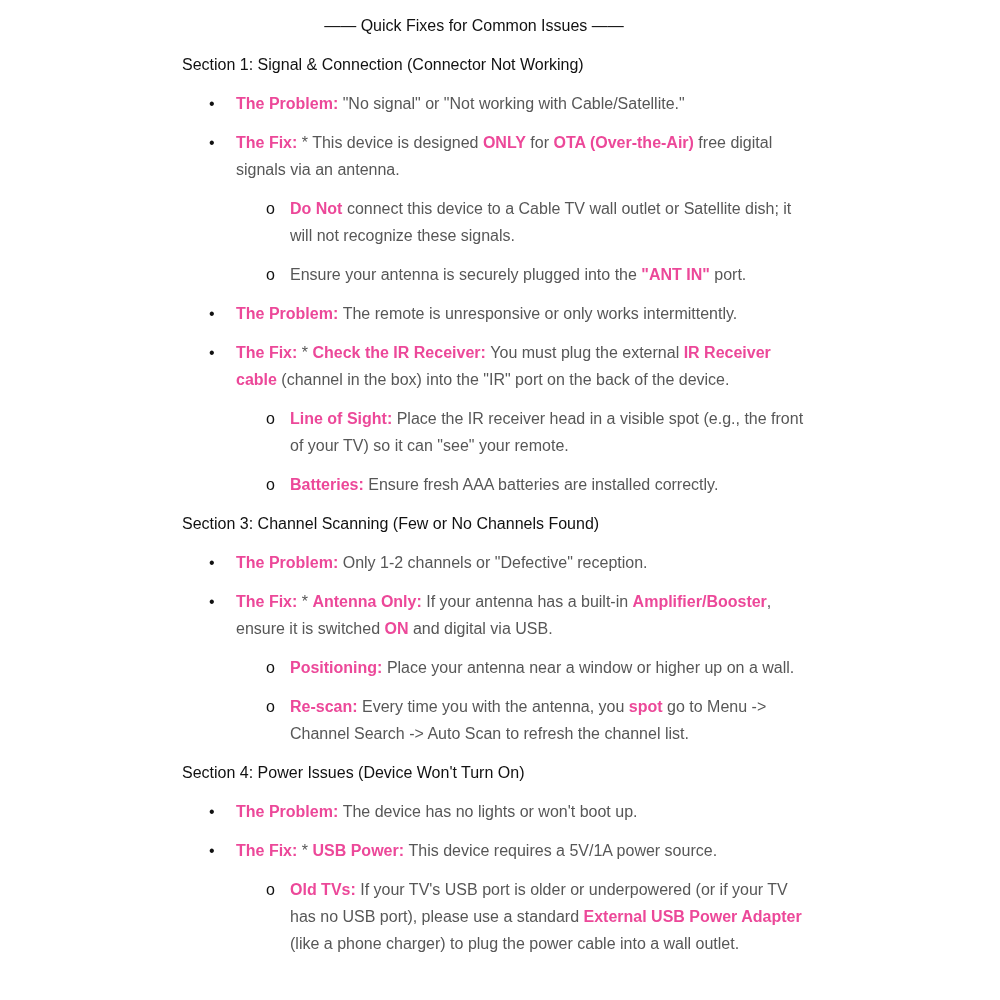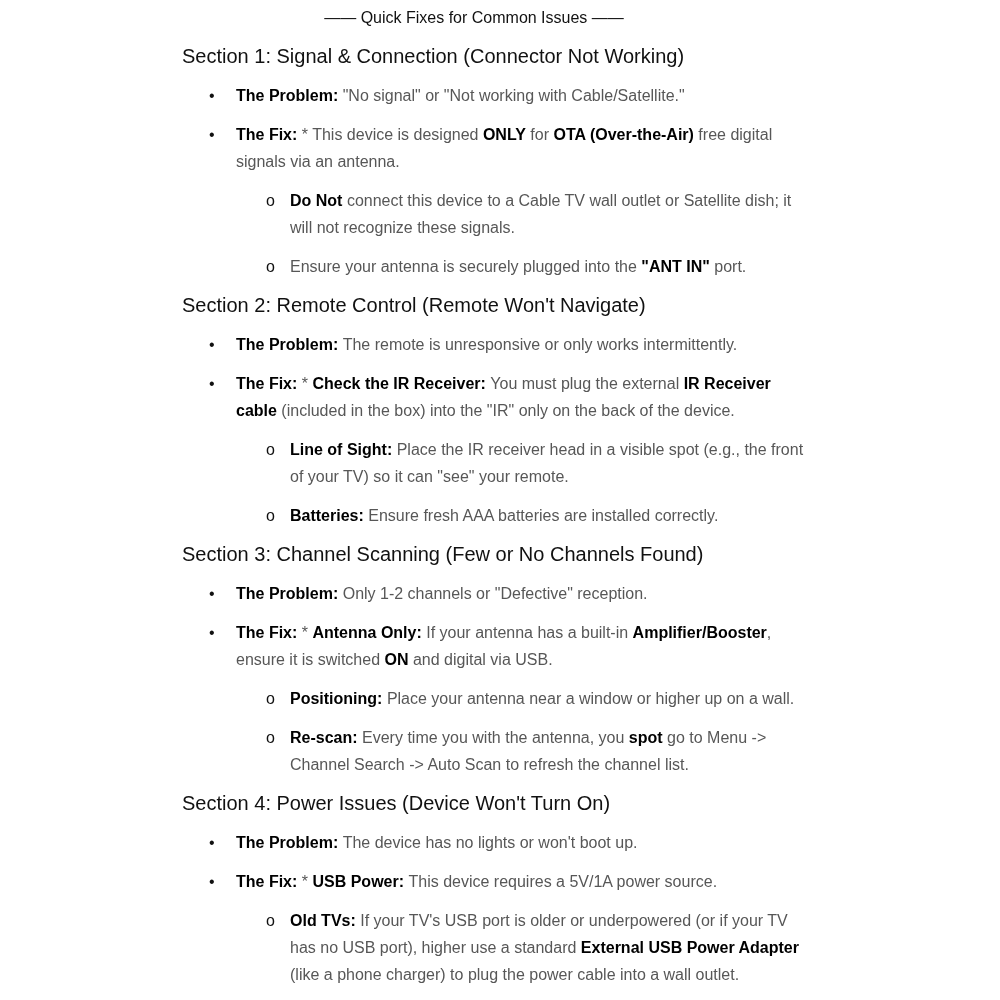--- a/index.html
+++ b/index.html
@@ -11,71 +11,70 @@
       font-family: "Liberation Sans", "DejaVu Sans", sans-serif;
       -webkit-font-smoothing: antialiased;
     }
     .page { padding-top: 4px; }
     .title {
       width: 904px;
       text-align: center;
       font-size: 16px;
       line-height: 27px;
       color: #111111;
-      margin: 0 0 12px 0;
+      margin: 8px 0 12px 0;
       padding-left: 44px;
     }
     .doc {
       margin-left: 182px;
       width: 634px;
     }
     .section-heading {
-      font-size: 20px;
+      font-size: 16px;
       line-height: 27px;
       color: #111111;
       margin: 0 0 12px 0;
     }
     .item {
       position: relative;
       font-size: 16px;
       line-height: 27px;
       margin: 0 0 12px 0;
       color: #575757;
     }
     .item.l1 { padding-left: 54px; }
     .item.l2 { padding-left: 108px; }
     .marker {
       position: absolute;
       top: 0;
       color: #111111;
     }
     .item.l1 > .marker { left: 27px; }
     .item.l2 > .marker { left: 84px; }
-    .bold { font-weight: 700; color: #000000; }
+    .bold { font-weight: 700; color: #ec4899; }
     .reg { font-weight: 400; }
   </style>
 </head>
 <body>
 
 <div class="page">
   <div class="title">—— Quick Fixes for Common Issues ——</div>
   <div class="doc">
       <div class="section-heading">Section 1: Signal &amp; Connection (Connector Not Working)</div>
       <div class="item l1"><span class="marker">•</span><span class="bold">The Problem: </span><span class="reg">"No signal" or "Not working with Cable/Satellite."</span></div>
       <div class="item l1"><span class="marker">•</span><span class="bold">The Fix: </span><span class="reg">* This device is designed </span><span class="bold">ONLY</span><span class="reg"> for </span><span class="bold">OTA (Over-the-Air)</span><span class="reg"> free digital signals via an antenna.</span></div>
       <div class="item l2"><span class="marker">o</span><span class="bold">Do Not</span><span class="reg"> connect this device to a Cable TV wall outlet or Satellite dish; it will not recognize these signals.</span></div>
       <div class="item l2"><span class="marker">o</span><span class="reg">Ensure your antenna is securely plugged into the </span><span class="bold">"ANT IN"</span><span class="reg"> port.</span></div>
-      <div class="section-heading">Section 2: Remote Control (Remote Won't Navigate)</div>
       <div class="item l1"><span class="marker">•</span><span class="bold">The Problem: </span><span class="reg">The remote is unresponsive or only works intermittently.</span></div>
-      <div class="item l1"><span class="marker">•</span><span class="bold">The Fix: </span><span class="reg">* </span><span class="bold">Check the IR Receiver: </span><span class="reg">You must plug the external </span><span class="bold">IR Receiver cable</span><span class="reg"> (included in the box) into the "IR" only on the back of the device.</span></div>
+      <div class="item l1"><span class="marker">•</span><span class="bold">The Fix: </span><span class="reg">* </span><span class="bold">Check the IR Receiver: </span><span class="reg">You must plug the external </span><span class="bold">IR Receiver cable</span><span class="reg"> (channel in the box) into the "IR" port on the back of the device.</span></div>
       <div class="item l2"><span class="marker">o</span><span class="bold">Line of Sight: </span><span class="reg">Place the IR receiver head in a visible spot (e.g., the front of your TV) so it can "see" your remote.</span></div>
       <div class="item l2"><span class="marker">o</span><span class="bold">Batteries: </span><span class="reg">Ensure fresh AAA batteries are installed correctly.</span></div>
       <div class="section-heading">Section 3: Channel Scanning (Few or No Channels Found)</div>
       <div class="item l1"><span class="marker">•</span><span class="bold">The Problem: </span><span class="reg">Only 1-2 channels or "Defective" reception.</span></div>
       <div class="item l1"><span class="marker">•</span><span class="bold">The Fix: </span><span class="reg">* </span><span class="bold">Antenna Only: </span><span class="reg">If your antenna has a built-in </span><span class="bold">Amplifier/Booster</span><span class="reg">, ensure it is switched </span><span class="bold">ON</span><span class="reg"> and digital via USB.</span></div>
       <div class="item l2"><span class="marker">o</span><span class="bold">Positioning: </span><span class="reg">Place your antenna near a window or higher up on a wall.</span></div>
       <div class="item l2"><span class="marker">o</span><span class="bold">Re-scan: </span><span class="reg">Every time you with the antenna, you </span><span class="bold">spot</span><span class="reg"> go to Menu -&gt; Channel Search -&gt; Auto Scan to refresh the channel list.</span></div>
       <div class="section-heading">Section 4: Power Issues (Device Won't Turn On)</div>
       <div class="item l1"><span class="marker">•</span><span class="bold">The Problem: </span><span class="reg">The device has no lights or won't boot up.</span></div>
       <div class="item l1"><span class="marker">•</span><span class="bold">The Fix: </span><span class="reg">* </span><span class="bold">USB Power: </span><span class="reg">This device requires a 5V/1A power source.</span></div>
-      <div class="item l2"><span class="marker">o</span><span class="bold">Old TVs: </span><span class="reg">If your TV's USB port is older or underpowered (or if your TV has no USB port), higher use a standard </span><span class="bold">External USB Power Adapter</span><span class="reg"> (like a phone charger) to plug the power cable into a wall outlet.</span></div>
+      <div class="item l2"><span class="marker">o</span><span class="bold">Old TVs: </span><span class="reg">If your TV's USB port is older or underpowered (or if your TV has no USB port), please use a standard </span><span class="bold">External USB Power Adapter</span><span class="reg"> (like a phone charger) to plug the power cable into a wall outlet.</span></div>
     </div>
 </div>
 
 </body></html>

